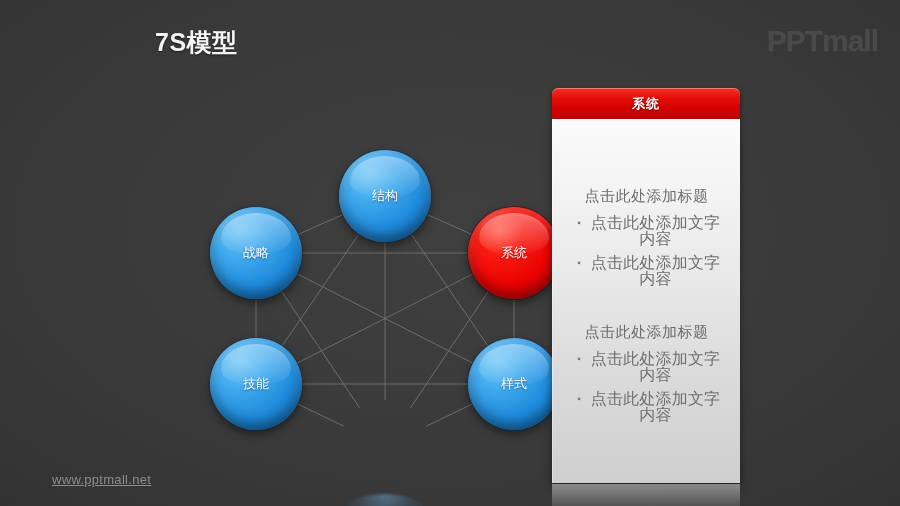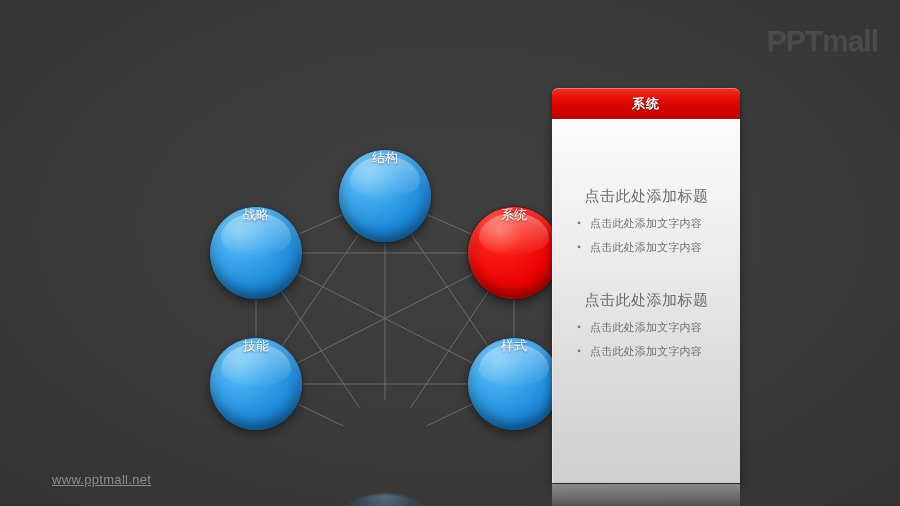--- a/index.html
+++ b/index.html
@@ -65,21 +65,21 @@
   #link-layer {
     position: absolute;
     left: 0; top: 0;
     width: 400px;
     height: 400px;
   }
   .node {
     position: absolute;
     border-radius: 50%;
     display: flex;
-    align-items: flex-start;
+    align-items: center;
     justify-content: center;
     text-align: center;
     box-sizing: border-box;
   }
   .node .node-label {
     position: relative;
     z-index: 3;
     font-size: 13px;
     line-height: 1.25;
     color: #ffffff;
@@ -194,41 +194,41 @@
   }
   .bullet-dot {
     width: 8px;
     flex: 0 0 8px;
     font-size: 10px;
     line-height: 16px;
     color: #7a7a7a;
     text-align: center;
   }
   .bullet-text {
-    font-size: 11px;
+    font-size: 16px;
     line-height: 16px;
     color: #6f6f6f;
-    margin-left: 7px;
     letter-spacing: .2px;
     text-align: center;
   }
   #panel-reflection {
     position: absolute;
     left: 552px;
     top: 484px;
     width: 188px;
     height: 22px;
     background: linear-gradient(to bottom, rgba(200,200,200,.62) 0%, rgba(170,170,170,.45) 60%, rgba(150,150,150,.3) 100%);
   }
 </style>
 </head>
 <body>
 
 <div id="slide">
 
+  <div id="page-title">7S模型</div>
   <div id="brand-logo">PPTmall</div>
   <div id="footer-url">www.pptmall.net</div>
 
   <div id="diagram">
     <svg id="link-layer" viewBox="0 0 400 400" width="400" height="400">
         <line x1="287.07558378835904" y1="129.5915370227633" x2="331.92441621164096" y2="149.4084629772367" stroke="#7d7d7d" stroke-width="1" opacity="0.75"></line>
         <line x1="271.0260654630242" y1="148.9294597445624" x2="347.9739345369758" y2="261.0705402554376" stroke="#7d7d7d" stroke-width="1" opacity="0.75"></line>
         <line x1="245" y1="157" x2="245" y2="315" stroke="#7d7d7d" stroke-width="1" opacity="0.75"></line>
         <line x1="218.9739345369758" y1="148.9294597445624" x2="142.0260654630242" y2="261.0705402554376" stroke="#7d7d7d" stroke-width="1" opacity="0.75"></line>
         <line x1="202.92441621164096" y1="129.5915370227633" x2="158.07558378835904" y2="149.4084629772367" stroke="#7d7d7d" stroke-width="1" opacity="0.75"></line>

